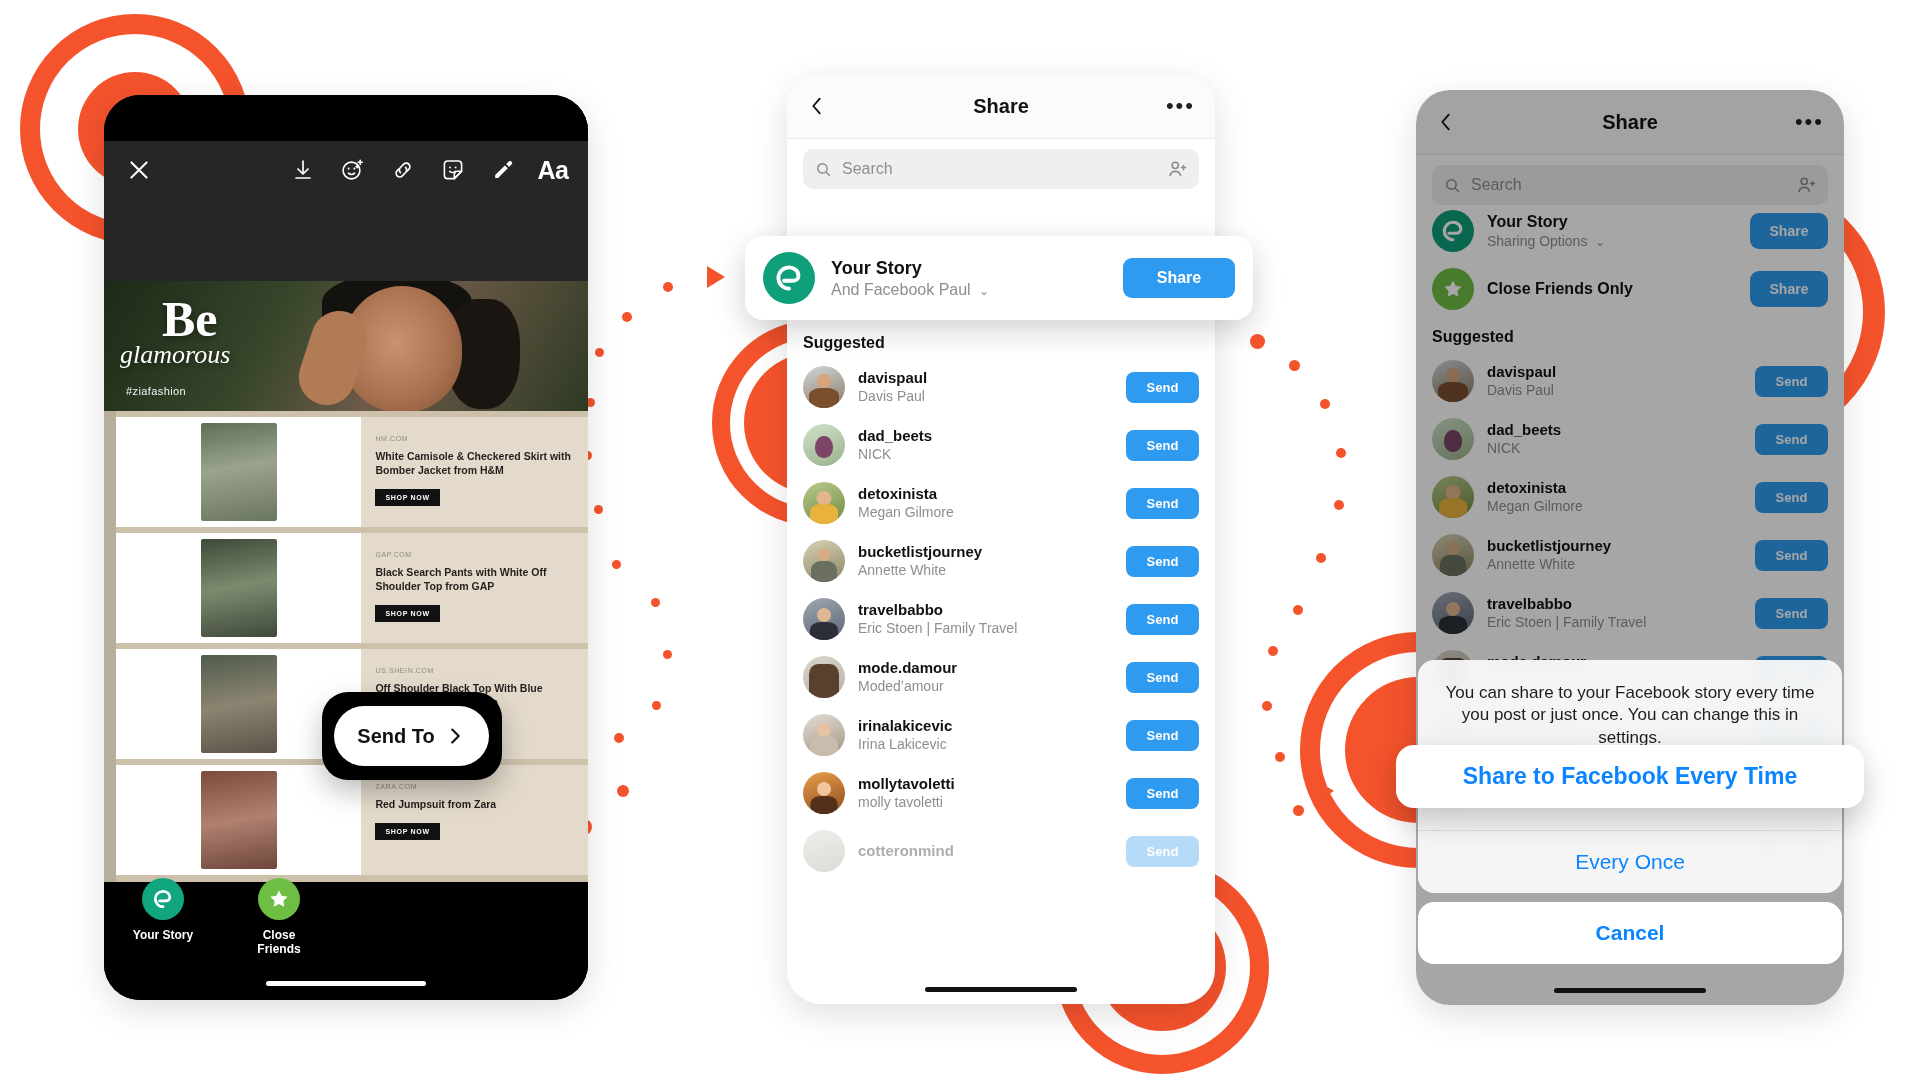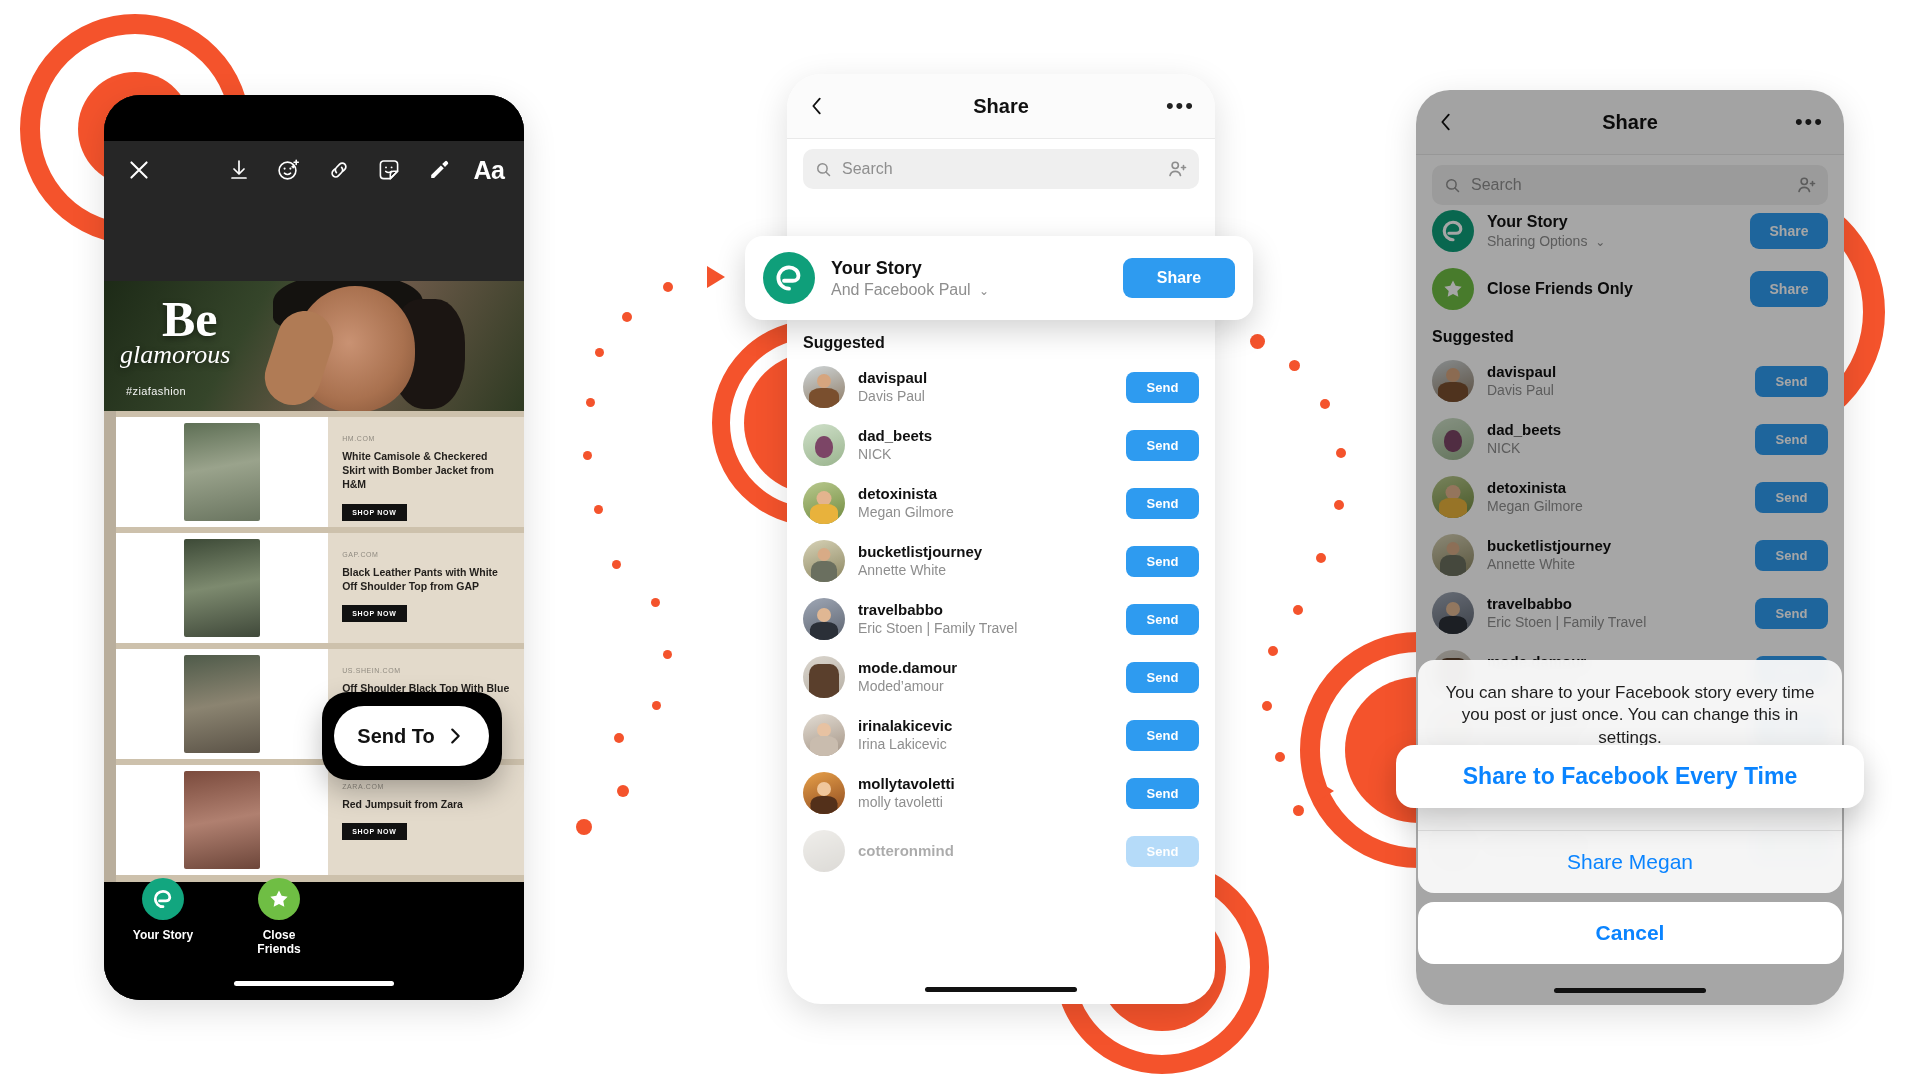--- a/index.html
+++ b/index.html
@@ -14,21 +14,21 @@
   
   .ring{position:absolute;border-radius:50%;border-style:solid;border-color:#f4532c;box-sizing:border-box;}
   .disc{position:absolute;border-radius:50%;background:#f4532c;}
   .dot{position:absolute;border-radius:50%;background:#f4532c;}
   .tri{position:absolute;width:0;height:0;border-style:solid;}
 
   
   .phone{position:absolute;border-radius:34px;overflow:hidden;box-shadow:0 10px 34px rgba(0,0,0,.13);}
 
   
-  #phone1{left:104px;top:95px;width:420px;height:905px;background:#000;border-radius:36px;}
+  #phone1{left:104px;top:95px;width:484px;height:905px;background:#000;border-radius:36px;}
   .p1-topbar{position:absolute;left:0;top:0;width:100%;height:46px;background:#000;}
   .p1-editor{position:absolute;left:0;top:0;width:100%;height:100%;background:#262626;}
   .p1-tools{position:absolute;left:0;top:46px;width:100%;height:58px;display:flex;align-items:center;padding:0 18px;box-sizing:border-box;}
   .p1-tools .sp{flex:1;}
   .tool{width:34px;height:34px;display:flex;align-items:center;justify-content:center;color:#fff;margin-left:16px;}
   .tool:first-child{margin-left:0;}
   .tool svg{display:block;}
   .aa{font-weight:700;font-size:25px;color:#fff;line-height:1;letter-spacing:-.5px;}
   .p1-title{position:absolute;left:0;top:94px;width:100%;text-align:center;color:#fff;
      font-size:31px;font-weight:700;line-height:1.18;letter-spacing:-.3px;padding:0 14px;box-sizing:border-box;}
@@ -245,21 +245,21 @@
             <div class="shop">SHOP NOW</div>
           </div>
         </div>
 
         <div class="card" style="top:122px;height:110px;">
           <div class="ph">
               <i style="height:98px;background:linear-gradient(170deg,#3d4a37,#7d8a6f 48%,#40493a);"></i>
             </div>
           <div class="meta">
             <div class="dom">GAP.COM</div>
-            <div class="ttl">Black Leather Pants with White Off Shoulder Top from GAP</div>
+            <div class="ttl">Black Search Pants with White Off Shoulder Top from GAP</div>
             <div class="shop">SHOP NOW</div>
           </div>
         </div>
 
         <div class="card" style="top:238px;height:110px;">
           <div class="ph">
               <i style="height:98px;background:linear-gradient(170deg,#4f5b4a,#8b8471 50%,#5b5347);"></i>
             </div>
           <div class="meta">
             <div class="dom">US.SHEIN.COM</div>
@@ -636,20 +636,20 @@
     </div>
 
     <div class="dim"></div>
     <div class="p3-hb"></div>
   </div>
 
   <div class="actionsheet">
     <div class="as-grp">
       <div class="as-msg">You can share to your Facebook story every time you post or just once. You can change this in settings.</div>
       <div class="as-item" style="visibility:hidden;">Share to Facebook Every Time</div>
-      <div class="as-item">Share Megan</div>
+      <div class="as-item">Every Once</div>
     </div>
     <div class="as-cancel">Cancel</div>
   </div>
 
   <div class="hl">Share to Facebook Every Time</div>
 
 </div>
 
 </body></html>

